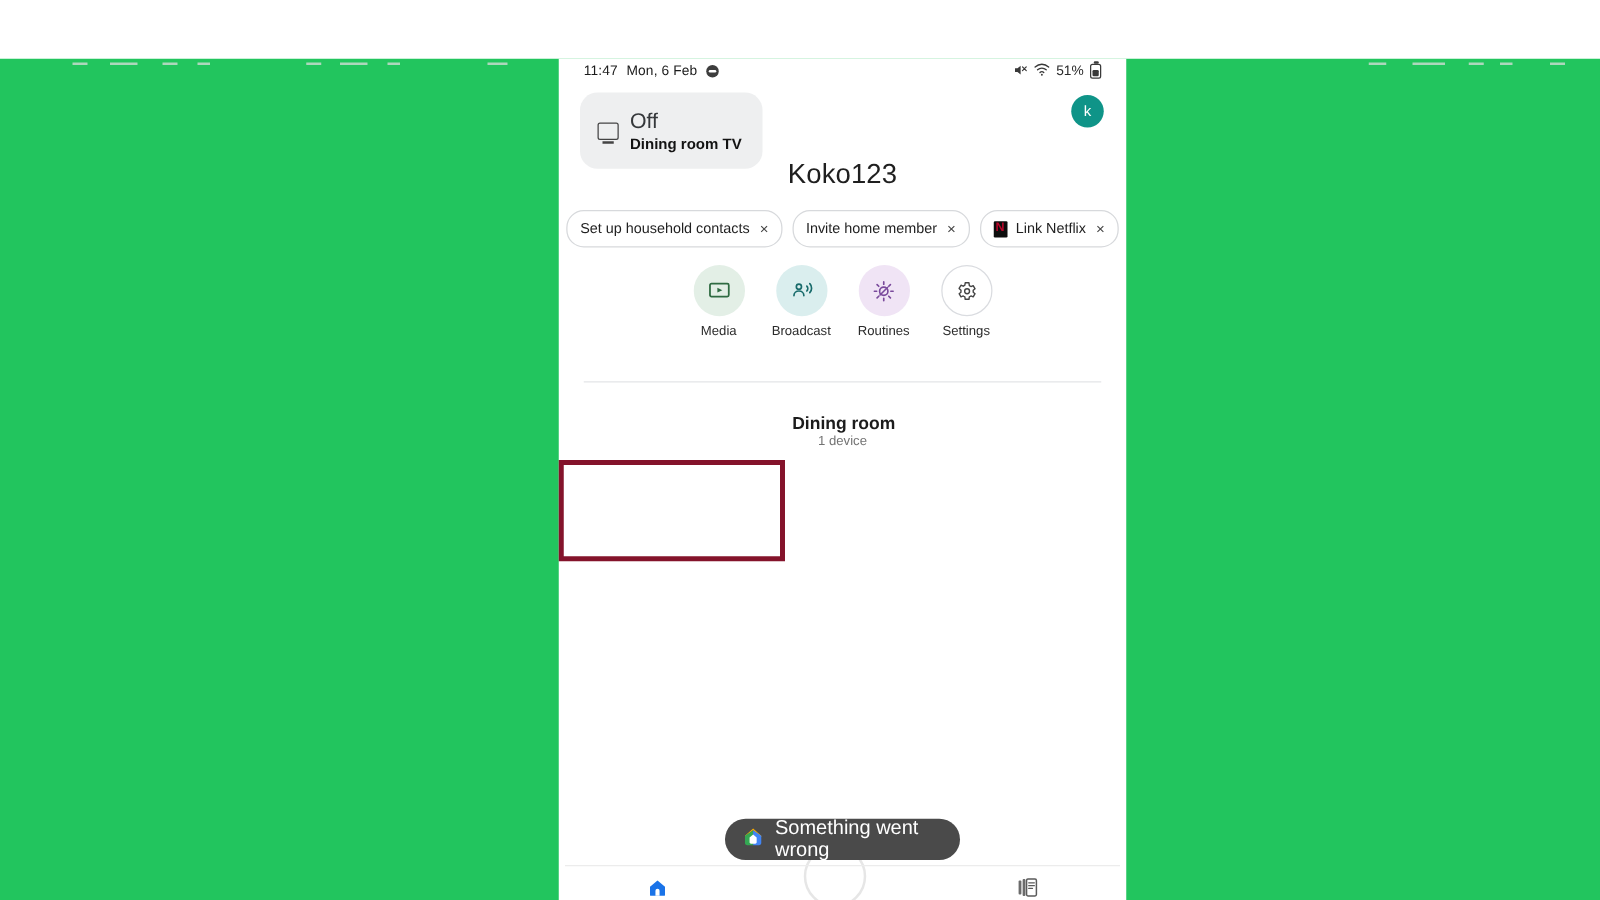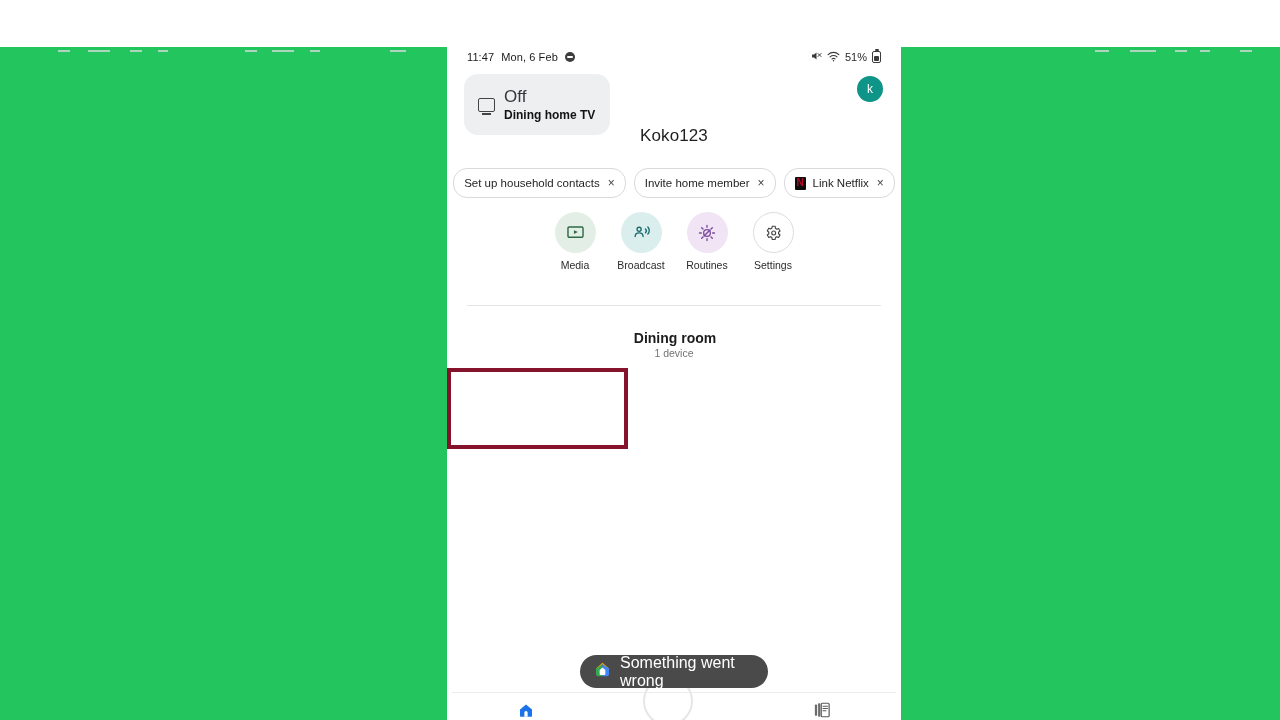--- a/index.html
+++ b/index.html
@@ -53,21 +53,21 @@
   }
   .avatar {
     width:26px; height:26px; border-radius:50%;
     background:#0f9488; color:#ffffff; font-size:12px;
     display:flex; align-items:center; justify-content:center; cursor:pointer;
   }
 
   
   .home-title {
     position:absolute; top:79px; left:0; width:454px; text-align:center;
-    font-size:17px; color:#1f1f1f; font-weight:400; letter-spacing:.1px;
+    font-size:22px; color:#1f1f1f; font-weight:400; letter-spacing:.1px;
   }
 
   
   .chips {
     position:absolute; top:121px; left:0; width:454px;
     display:flex; align-items:center; justify-content:center; gap:8px;
   }
   .chip {
     display:flex; align-items:center; gap:7px;
     height:30px; padding:13px 10px; border:1px solid #d7d9dc; border-radius:14px;
@@ -277,21 +277,21 @@
 
     <div class="divider"></div>
 
     <div class="room-name">Dining room</div>
     <div class="room-count">1 device</div>
 
     <div class="device-card">
       <div class="tv-ic"></div>
       <div class="dev-texts">
         <div class="dev-state">Off</div>
-        <div class="dev-name">Dining home TV</div>
+        <div class="dev-name">Dining room TV</div>
       </div>
     </div>
 
     <div class="assistant"></div>
 
     <div class="toast">
       <span>
         <svg width="17" height="17" viewBox="0 0 24 24">
           <path d="M12 2.6L2.8 10.6v1.6L12 4.6l9.2 7.6v-1.6z" fill="#f9ab00"></path>
           <path d="M2.8 10.6v8.2c0 1.4 1.1 2.6 2.6 2.6H12V4.6z" fill="#34a853"></path>

